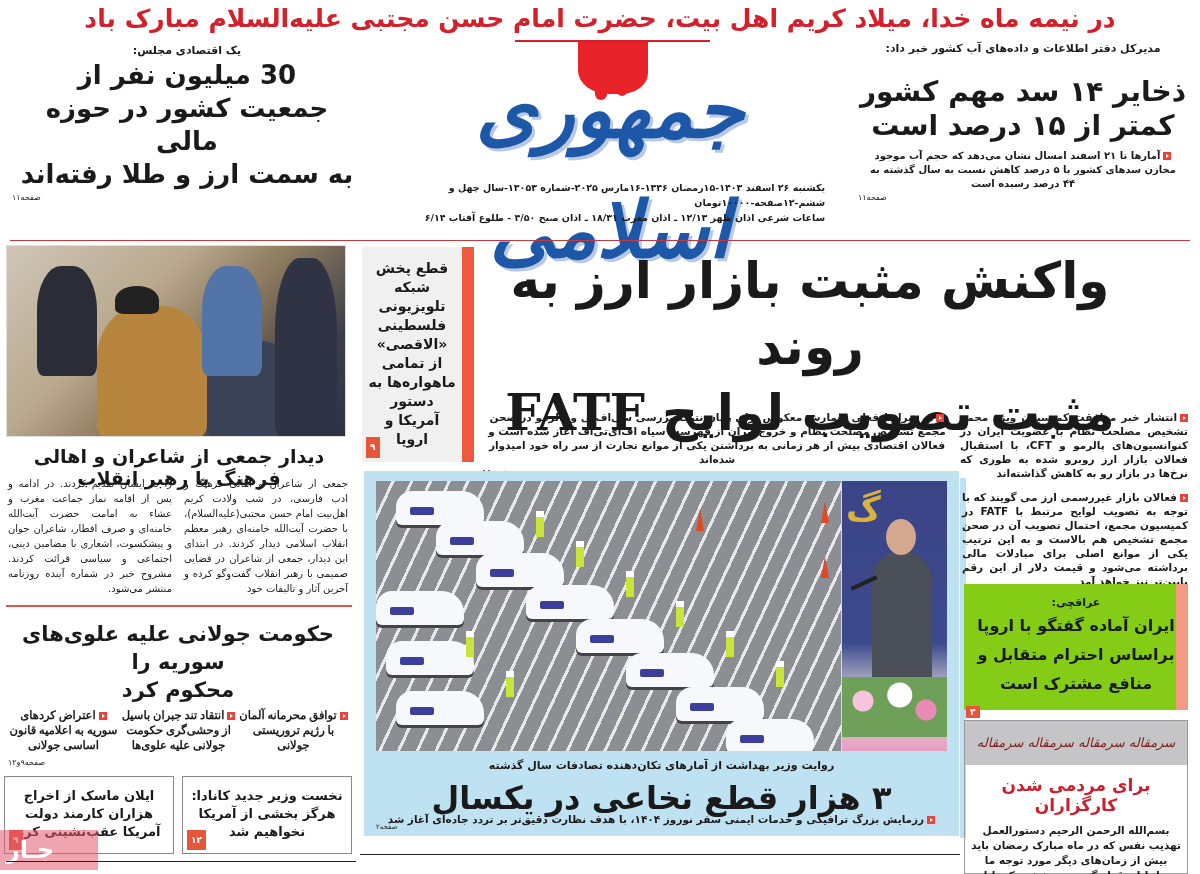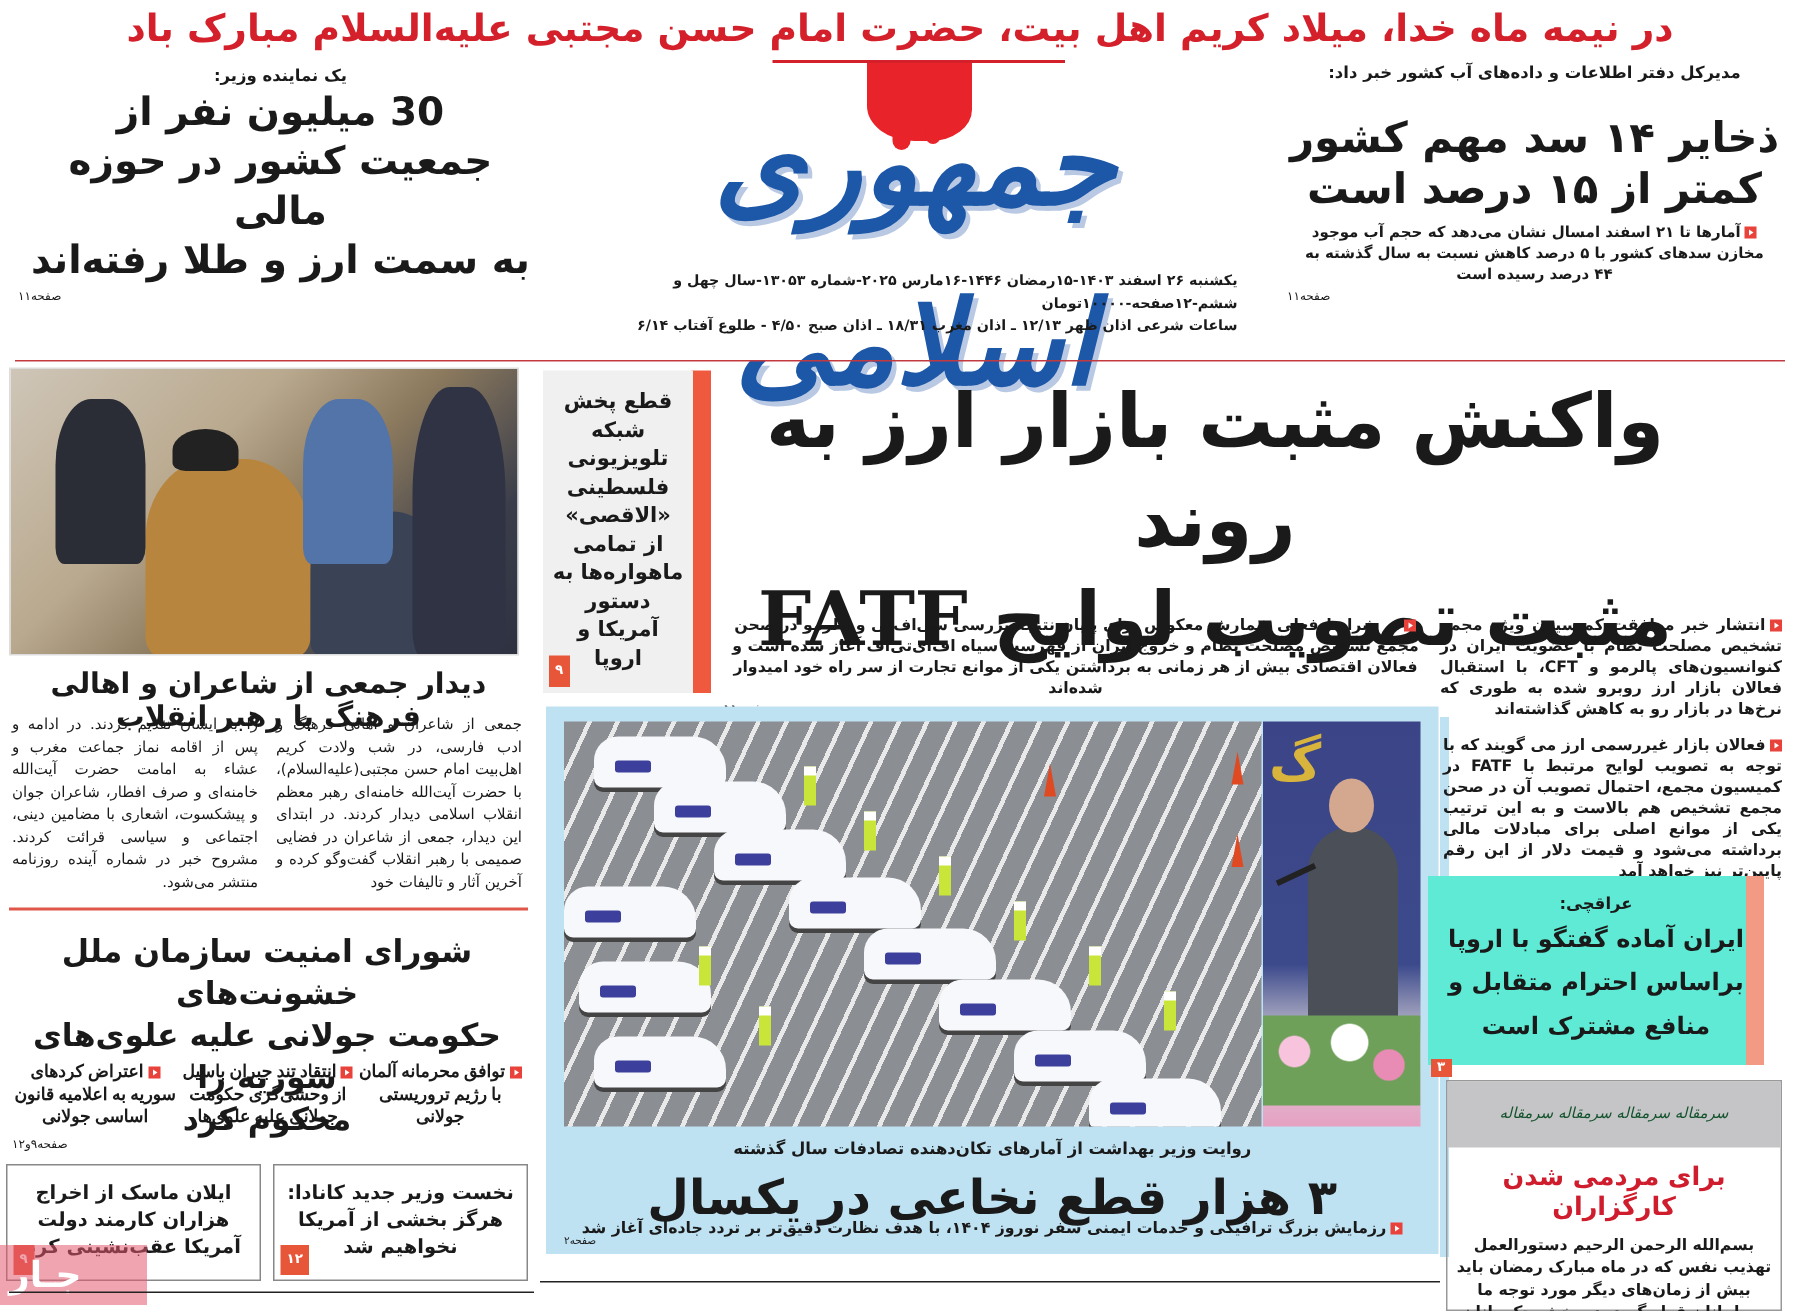--- a/index.html
+++ b/index.html
@@ -84,28 +84,28 @@
   .photo-inset .logo-text { position: absolute; left: 4px; top: 8px; color: #d9b43c; font-size: 34px; font-weight: bold; }
 
   .photo-caption-kicker { position: absolute; left: 0; top: 288px; width: 595px; text-align: center; font-size: 11px; font-weight: bold; }
   .photo-caption-head { position: absolute; left: 0; top: 308px; width: 595px; text-align: center; font-size: 32px; font-weight: bold; }
   .photo-caption-lead { position: absolute; left: 0; top: 342px; width: 595px; text-align: center; font-size: 10.5px; font-weight: bold; }
   .photo-caption-ref { position: absolute; left: 12px; top: 352px; font-size: 7px; }
 
   
   .right-lead2 { position: absolute; right: 12px; top: 490px; width: 226px; font-size: 10.5px; font-weight: bold; line-height: 14px; text-align: justify; }
   .blue-vbar { position: absolute; left: 960px; top: 478px; width: 6px; height: 360px; background: #bfe2f3; }
-  .araghchi-box { position: absolute; right: 24px; top: 584px; width: 224px; height: 126px; background: #5eead4; text-align: center; padding-top: 12px; }
+  .araghchi-box { position: absolute; right: 12px; top: 584px; width: 224px; height: 126px; background: #84cc16; text-align: center; padding-top: 12px; }
   .araghchi-box .kicker { font-size: 11px; font-weight: bold; }
   .araghchi-box .head { font-size: 16px; font-weight: bold; line-height: 25px; margin-top: 4px; }
   .araghchi-box .side { position: absolute; right: 0; top: 0; width: 12px; height: 100%; background: #f29a83; }
   .araghchi-box .pg-tag { position: absolute; left: 2px; bottom: -8px; }
 
   .editorial { position: absolute; right: 12px; top: 720px; width: 224px; height: 154px; border: 1px solid #999; }
-  .editorial .strip { height: 44px; background: #c5c5c7; color: #14532d; font-size: 10px; font-style: italic; letter-spacing: 14px; line-height: 44px; text-align: center; overflow: hidden; }
+  .editorial .strip { height: 44px; background: #c5c5c7; color: #7f1d1d; font-size: 13px; font-style: italic; letter-spacing: 14px; line-height: 44px; text-align: center; overflow: hidden; }
   .editorial .title { color: #cf1d2d; font-size: 17px; font-weight: bold; text-align: center; margin-top: 10px; }
   .editorial .body { font-size: 10.5px; font-weight: bold; line-height: 15px; text-align: center; margin-top: 8px; padding: 0 6px; }
 
   .bottom-rule { position: absolute; left: 360px; top: 854px; width: 600px; height: 1px; background: #222; }
   .bottom-rule-left { position: absolute; left: 6px; top: 861px; width: 350px; height: 1px; background: #222; }
 </style>
 </head>
 <body>
 
 <div class="page">
@@ -130,21 +130,21 @@
       <div class="drip2"></div>
       <div class="name">جمهوری اسلامی</div>
     </div>
 
     <div class="dateline">
       <div>یکشنبه ۲۶ اسفند ۱۴۰۳-۱۵رمضان ۱۴۴۶-۱۶مارس ۲۰۲۵-شماره ۱۳۰۵۳-سال چهل و ششم-۱۲صفحه-۱۰۰۰۰تومان</div>
       <div>ساعات شرعی  اذان ظهر ۱۲/۱۳ ـ اذان مغرب ۱۸/۳۱ ـ اذان صبح ۴/۵۰ - طلوع آفتاب ۶/۱۴</div>
     </div>
 
     <div class="mh-left">
-      <div class="kicker">یک نماینده وزیر:</div>
+      <div class="kicker">یک اقتصادی مجلس:</div>
       <div class="head">30 میلیون نفر از</div>
       <div class="head">جمعیت کشور در حوزه مالی</div>
       <div class="head">به سمت ارز و طلا رفته‌اند</div>
       <div class="pageref">صفحه۱۱</div>
     </div>
 
     <div class="mast-rule"></div>
   </div>
 
   <div class="red-vbar"></div>
@@ -174,21 +174,20 @@
   </div>
 
   <div class="left-head">دیدار جمعی از شاعران و اهالی فرهنگ با رهبر انقلاب</div>
   <div class="left-body">
     <div class="col">جمعی از شاعران و اهالی فرهنگ و ادب فارسی، در شب ولادت کریم اهل‌بیت امام حسن مجتبی(علیه‌السلام)، با حضرت آیت‌الله خامنه‌ای رهبر معظم انقلاب اسلامی دیدار کردند. در ابتدای این دیدار، جمعی از شاعران در فضایی صمیمی با رهبر انقلاب گفت‌وگو کرده و آخرین آثار و تالیفات خود</div>
     <div class="col">را به ایشان تقدیم کردند. در ادامه و پس از اقامه نماز جماعت مغرب و عشاء به امامت حضرت آیت‌الله خامنه‌ای و صرف افطار، شاعران جوان و پیشکسوت، اشعاری با مضامین دینی، اجتماعی و سیاسی قرائت کردند. مشروح خبر در شماره آینده روزنامه منتشر می‌شود.</div>
   </div>
   <div class="rule-red" style="left:6px;top:605px;width:346px;"></div>
 
   <div class="syria-head">
-    <div>شورای امنیت سازمان ملل خشونت‌های</div>
     <div>حکومت جولانی علیه علوی‌های سوریه را</div>
     <div>محکوم کرد</div>
   </div>
   <div class="syria-subs">
     <div><span class="bullet"></span><span>توافق محرمانه آلمان با رژیم تروریستی جولانی</span></div>
     <div><span class="bullet"></span><span>انتقاد تند جبران باسیل از وحشی‌گری حکومت جولانی علیه علوی‌ها</span></div>
     <div><span class="bullet"></span><span>اعتراض کردهای سوریه به اعلامیه قانون اساسی جولانی</span></div>
   </div>
   <div class="syria-ref">صفحه۹و۱۲</div>
 

